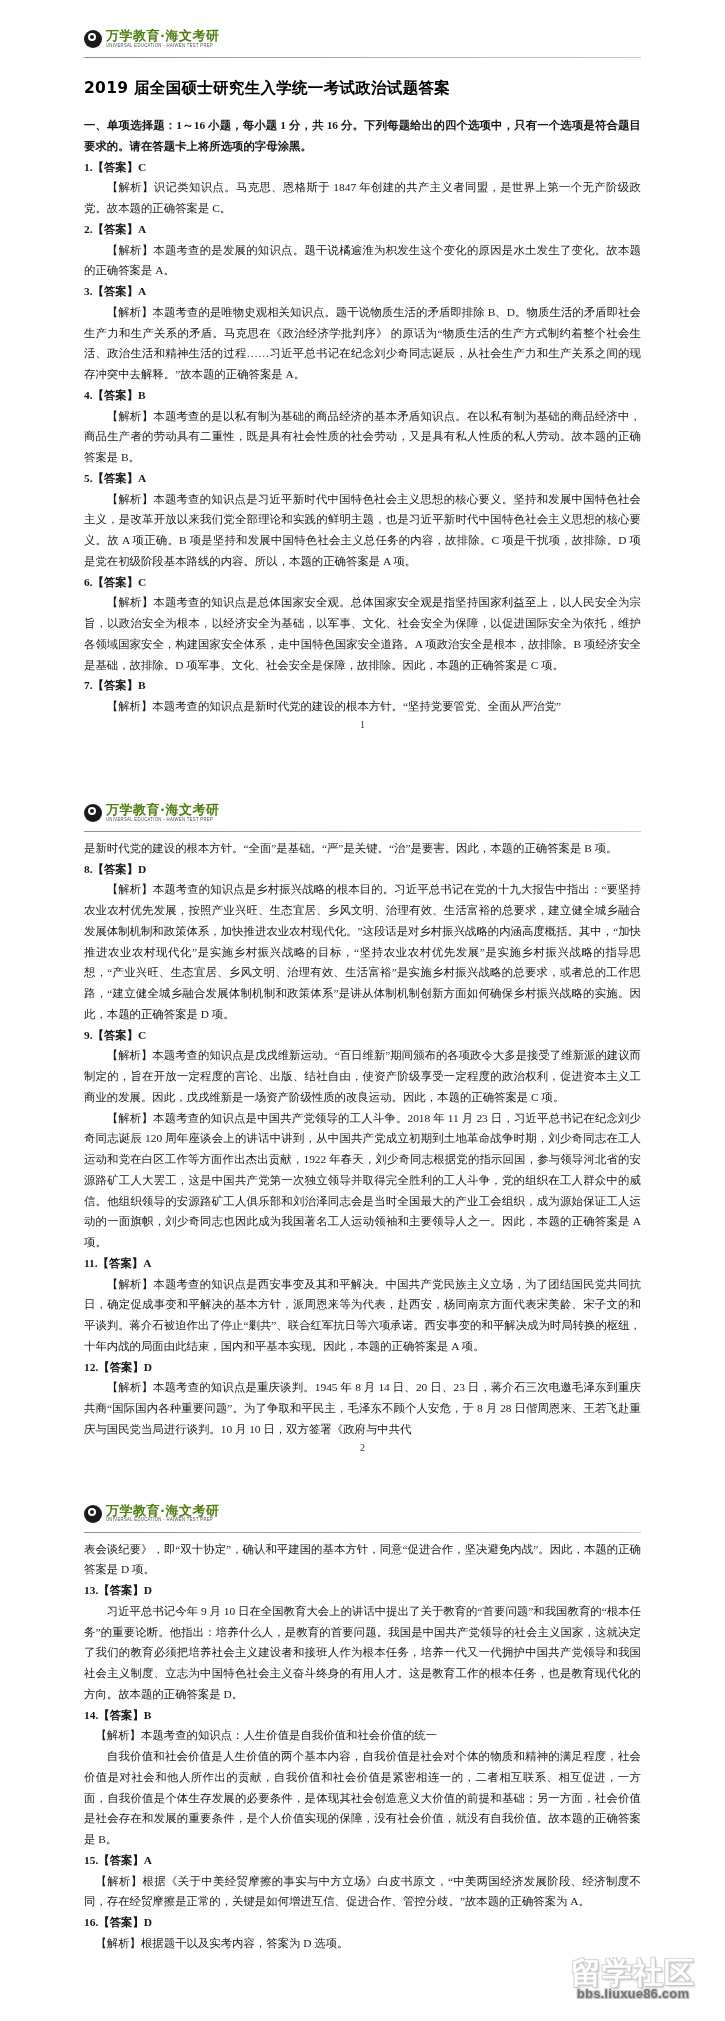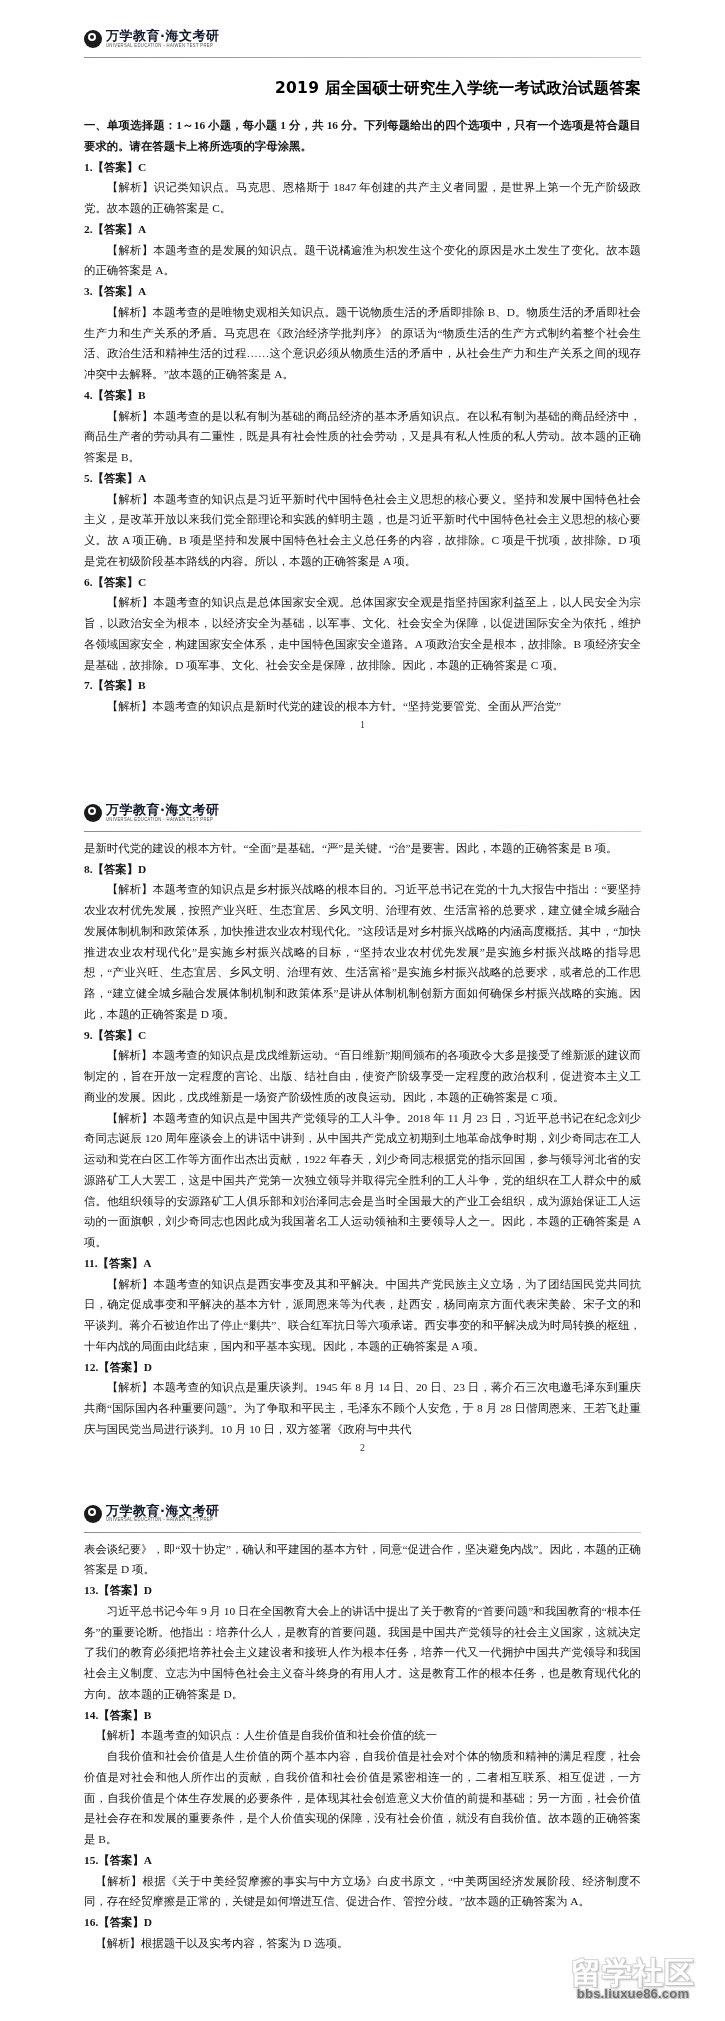--- a/index.html
+++ b/index.html
@@ -75,21 +75,21 @@
   .logo-text-block {
     display: flex;
     flex-direction: column;
     line-height: 1;
   }
   .logo-cn {
     font-family: "DejaVu Sans", "Liberation Sans", sans-serif;
     font-weight: bold;
     font-size: 13px;
     letter-spacing: 0.5px;
-    color: #0f172a;
+    color: #4d7c0f;
     white-space: nowrap;
   }
   .logo-en {
     font-family: "Liberation Sans", sans-serif;
     font-size: 4.2px;
     letter-spacing: 0.35px;
     color: #4a4a4a;
     margin-top: 1.5px;
     white-space: nowrap;
     transform: scaleY(1.15);
@@ -99,21 +99,21 @@
     position: absolute;
     left: 0;
     right: 0;
     bottom: 2px;
     height: 1px;
     background: linear-gradient(to right, #8d8d8d, #c9c9c9);
   }
 
   
   .doc-title {
-    text-align: right;
+    text-align: left;
     font-family: "DejaVu Sans", "Liberation Sans", sans-serif;
     font-weight: bold;
     font-size: 15.5px;
     letter-spacing: 0.3px;
     margin: 18px 0 16px 0;
     color: #000;
   }
 
   
   p.para {
@@ -211,21 +211,21 @@
 
     <h1 class="doc-title">2019 届全国硕士研究生入学统一考试政治试题答案</h1>
 
     <p class="para intro">一、单项选择题：1～16 小题，每小题 1 分，共 16 分。下列每题给出的四个选项中，只有一个选项是符合题目要求的。请在答题卡上将所选项的字母涂黑。</p>
 
     <p class="para ans">1.【答案】C</p>
     <p class="para exp">【解析】识记类知识点。马克思、恩格斯于 1847 年创建的共产主义者同盟，是世界上第一个无产阶级政党。故本题的正确答案是 C。</p>
     <p class="para ans">2.【答案】A</p>
     <p class="para exp">【解析】本题考查的是发展的知识点。题干说橘逾淮为枳发生这个变化的原因是水土发生了变化。故本题的正确答案是 A。</p>
     <p class="para ans">3.【答案】A</p>
-    <p class="para exp">【解析】本题考查的是唯物史观相关知识点。题干说物质生活的矛盾即排除 B、D。物质生活的矛盾即社会生产力和生产关系的矛盾。马克思在《政治经济学批判序》 的原话为“物质生活的生产方式制约着整个社会生活、政治生活和精神生活的过程……这个意识必须从物质生活的矛盾中，从社会生产力和生产关系之间的现存冲突中去解释。”故本题的正确答案是 A。</p>
+    <p class="para exp">【解析】本题考查的是唯物史观相关知识点。题干说物质生活的矛盾即排除 B、D。物质生活的矛盾即社会生产力和生产关系的矛盾。马克思在《政治经济学批判序》 的原话为“物质生活的生产方式制约着整个社会生活、政治生活和精神生活的过程……习近平总书记在纪念刘少奇同志诞辰，从社会生产力和生产关系之间的现存冲突中去解释。”故本题的正确答案是 A。</p>
     <p class="para ans">4.【答案】B</p>
     <p class="para exp">【解析】本题考查的是以私有制为基础的商品经济的基本矛盾知识点。在以私有制为基础的商品经济中，商品生产者的劳动具有二重性，既是具有社会性质的社会劳动，又是具有私人性质的私人劳动。故本题的正确答案是 B。</p>
     <p class="para ans">5.【答案】A</p>
     <p class="para exp">【解析】本题考查的知识点是习近平新时代中国特色社会主义思想的核心要义。坚持和发展中国特色社会主义，是改革开放以来我们党全部理论和实践的鲜明主题，也是习近平新时代中国特色社会主义思想的核心要义。故 A 项正确。B 项是坚持和发展中国特色社会主义总任务的内容，故排除。C 项是干扰项，故排除。D 项是党在初级阶段基本路线的内容。所以，本题的正确答案是 A 项。</p>
     <p class="para ans">6.【答案】C</p>
     <p class="para exp">【解析】本题考查的知识点是总体国家安全观。总体国家安全观是指坚持国家利益至上，以人民安全为宗旨，以政治安全为根本，以经济安全为基础，以军事、文化、社会安全为保障，以促进国际安全为依托，维护各领域国家安全，构建国家安全体系，走中国特色国家安全道路。A 项政治安全是根本，故排除。B 项经济安全是基础，故排除。D 项军事、文化、社会安全是保障，故排除。因此，本题的正确答案是 C 项。</p>
     <p class="para ans">7.【答案】B</p>
     <p class="para exp">【解析】本题考查的知识点是新时代党的建设的根本方针。“坚持党要管党、全面从严治党”</p>
 
     <div class="pagenum">1</div>

